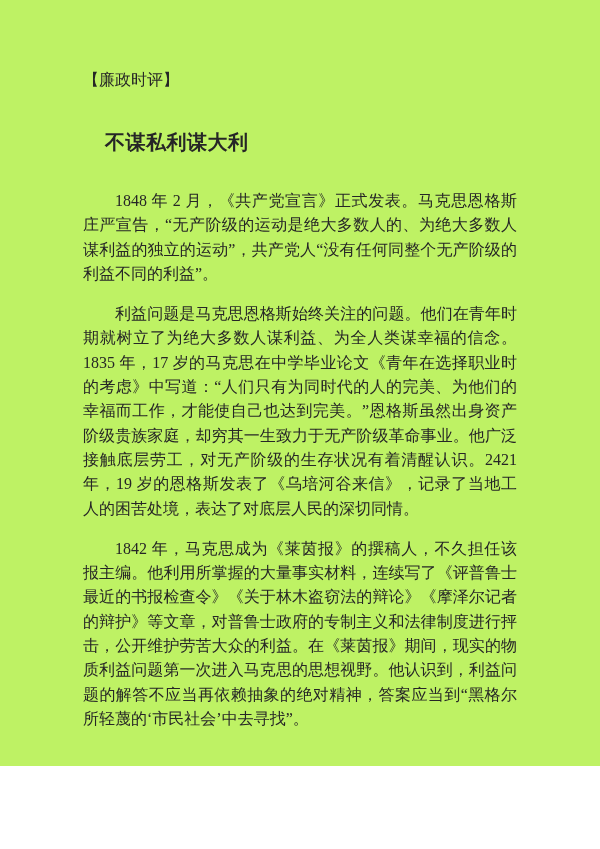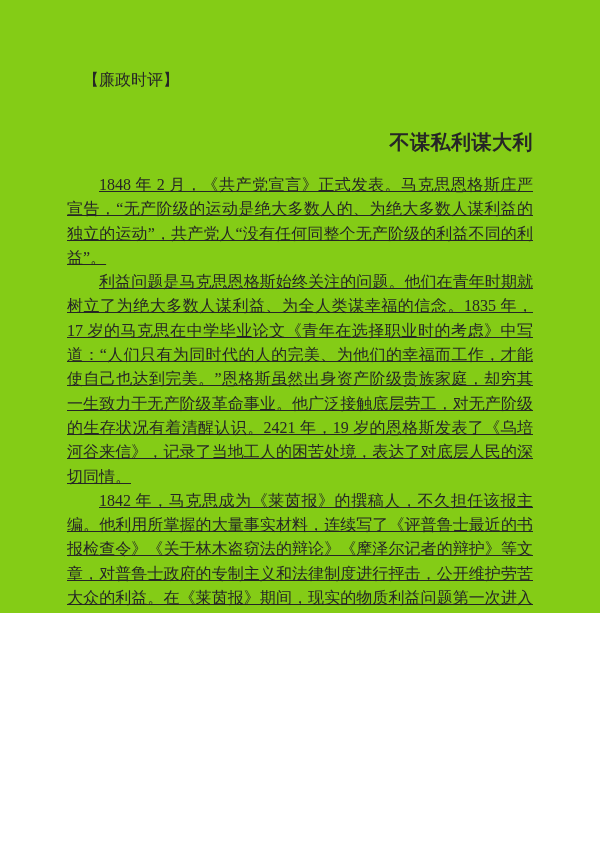--- a/index.html
+++ b/index.html
@@ -3,59 +3,58 @@
 <meta charset="utf-8">
 <style>
   html, body {
     margin: 0;
     padding: 0;
     background: #ffffff;
   }
   .page {
     position: relative;
     width: 600px;
-    height: 613px;
-    background: #84cc16;
+    height: 766px;
+    background: #bef264;
     color: #262626;
     font-family: "Liberation Serif", "DejaVu Serif", serif;
     overflow: hidden;
   }
   .header-tag {
     position: absolute;
     left: 83px;
     top: 70px;
     font-size: 16px;
     white-space: nowrap;
   }
   .doc-title {
     position: absolute;
     top: 116px;
     left: 105px;
     width: 428px;
-    text-align: right;
+    text-align: left;
     font-size: 20px;
     font-weight: bold;
     letter-spacing: 0.5px;
     white-space: nowrap;
   }
   .body-text {
     position: absolute;
     top: 173px;
     left: 67px;
     width: 466px;
     font-size: 16px;
     line-height: 24.3px;
     text-align: justify;
     text-justify: inter-ideograph;
   }
   .body-text p {
-    margin: 0;
+    margin: 16px;
     padding: 0;
     text-indent: 2em;
-    text-decoration: underline;
   }
   .page-footer {
     position: absolute;
     top: 790px;
     left: 0;
     width: 600px;
     text-align: center;
     font-size: 13px;
     color: #333333;
   }

